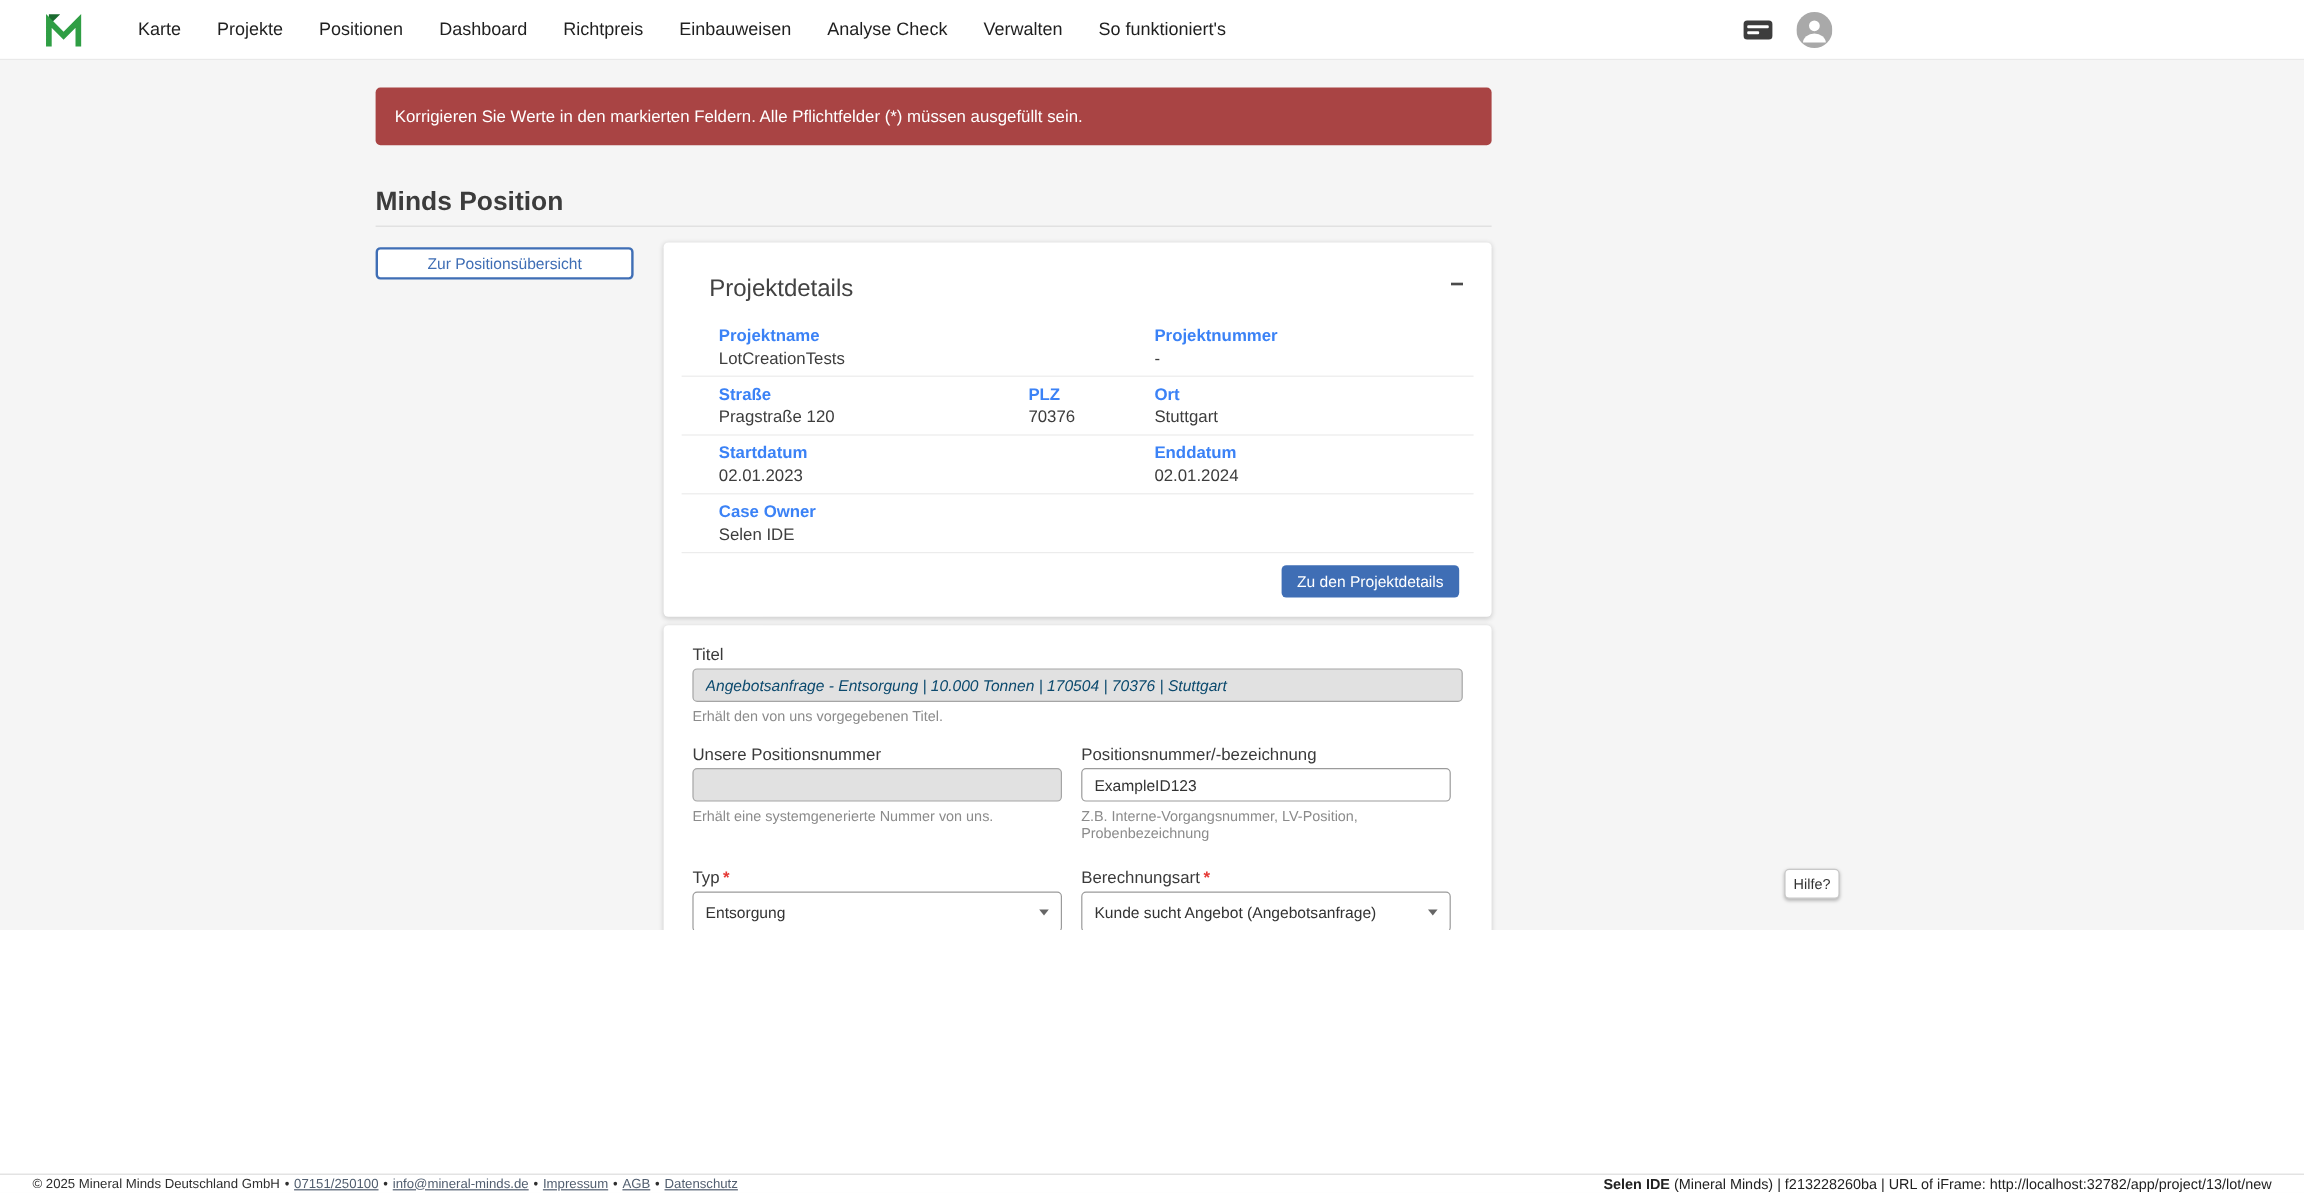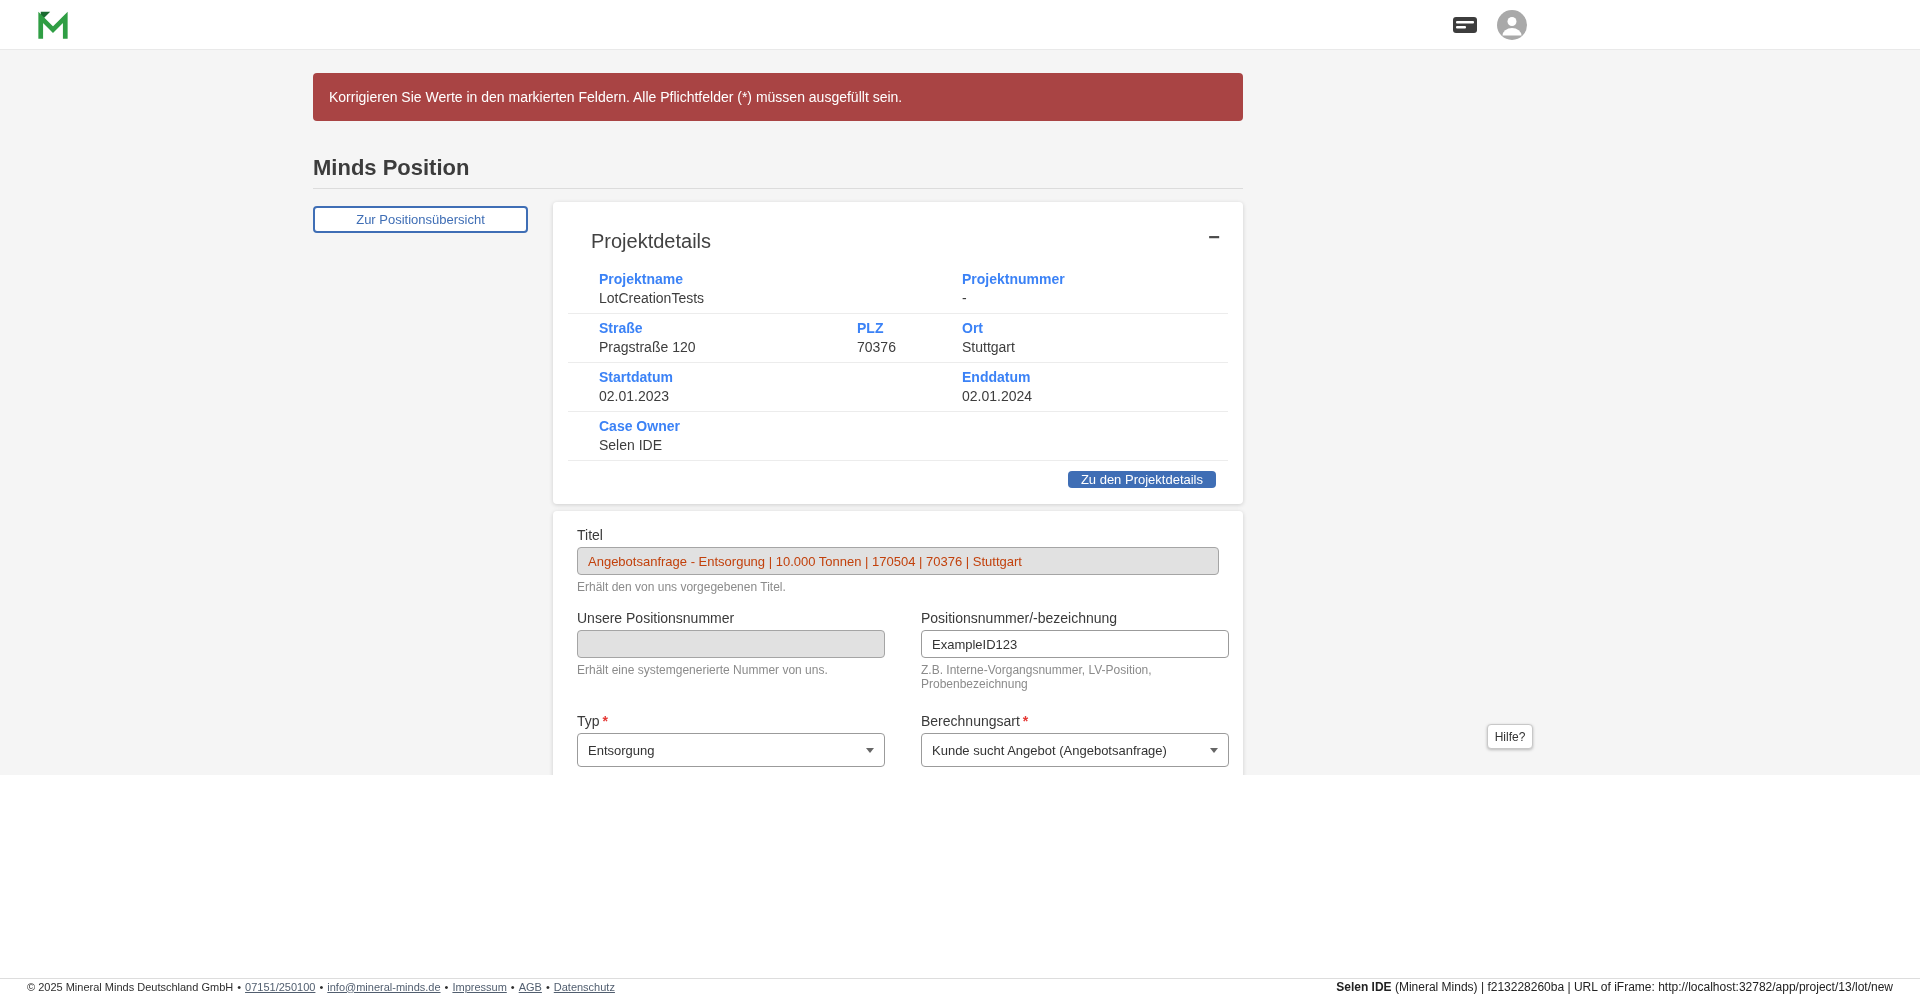--- a/index.html
+++ b/index.html
@@ -82,21 +82,21 @@
     height: 27px;
     background: #fff;
     color: #3f6eb5;
     border: 2px solid #3f6eb5;
     border-radius: 4px;
     font-size: 13px;
     font-family: inherit;
     cursor: pointer;
   }
   .btn-primary {
-    height: 17px;
+    height: 27px;
     padding: 0 13px;
     background: #3f6eb5;
     color: #fff;
     border: none;
     border-radius: 4px;
     font-size: 13px;
     font-family: inherit;
     cursor: pointer;
   }
 
@@ -165,23 +165,23 @@
     height: 28px;
     margin-top: 4px;
     padding: 0 10px;
     border: 1px solid #9b9b9b;
     border-radius: 4px;
     font-size: 13px;
     color: #333;
     font-family: inherit;
     background: #fff;
   }
-  .finput:disabled { background: #e1e1e1; border-color: #a5a5a5; color: #c2410c; }
+  .finput:disabled { background: #e1e1e1; border-color: #a5a5a5; color: #0c4a6e; font-style: italic; }
   .helper { margin-top: 5px; font-size: 12px; color: #8b8b8b; line-height: 14px; }
-  .two-col { display: flex; gap: 36px; margin-top: 16px; }
+  .two-col { display: flex; gap: 16px; margin-top: 16px; }
   .two-col.second { margin-top: 22px; }
   .fcol { width: 308px; flex: none; }
   .fselect {
     display: flex;
     align-items: center;
     justify-content: space-between;
     height: 28px;
     margin-top: 4px;
     padding: 16px 10px;
     border: 1px solid #9b9b9b;
@@ -242,20 +242,31 @@
 </head>
 <body>
 
 <header class="navbar">
   <span class="logo">
     <svg width="34" height="34" viewBox="0 0 36 36">
       <polygon points="5,4 15,4 5,14" fill="#1a6b30"></polygon>
       <polyline points="5,30 5,10 18,23 31,10 31,30" fill="none" stroke="#2f9e44" stroke-width="5" stroke-linecap="square" stroke-linejoin="miter"></polyline>
     </svg>
   </span>
+  <nav class="main-nav">
+    <a class="nav-link">Karte</a>
+    <a class="nav-link">Projekte</a>
+    <a class="nav-link">Positionen</a>
+    <a class="nav-link">Dashboard</a>
+    <a class="nav-link">Richtpreis</a>
+    <a class="nav-link">Einbauweisen</a>
+    <a class="nav-link">Analyse Check</a>
+    <a class="nav-link">Verwalten</a>
+    <a class="nav-link">So funktioniert's</a>
+  </nav>
   <div class="nav-icons">
     <span class="nav-icon">
       <svg width="26" height="20" viewBox="0 0 26 20">
         <rect x="1" y="2" width="24" height="16" rx="3" fill="#3d3d3d"></rect>
         <rect x="4" y="6" width="18" height="2.5" rx="1" fill="#fff"></rect>
         <rect x="4" y="11" width="10" height="2.5" rx="1" fill="#fff"></rect>
       </svg>
     </span>
     <span class="nav-icon">
       <svg width="30" height="30" viewBox="0 0 30 30">

